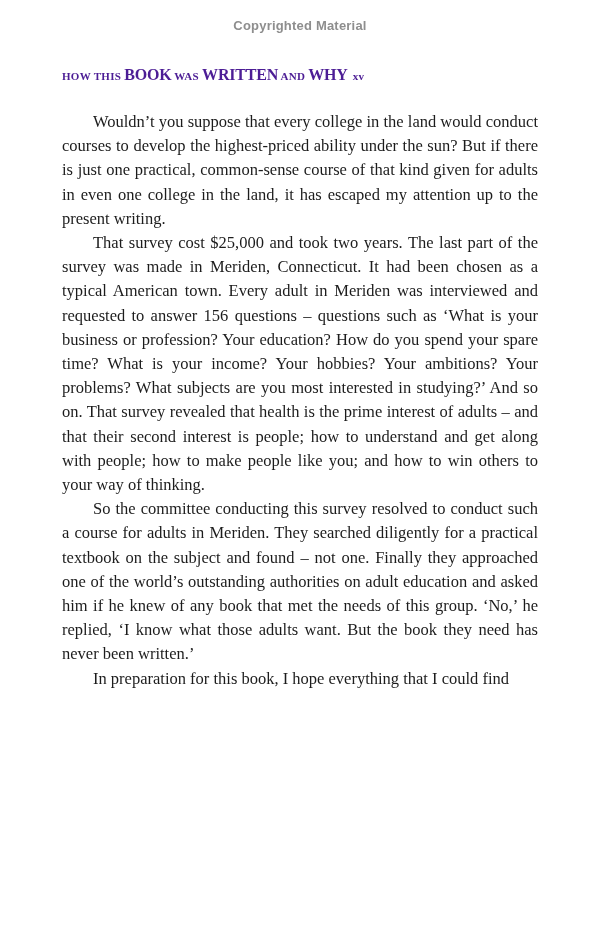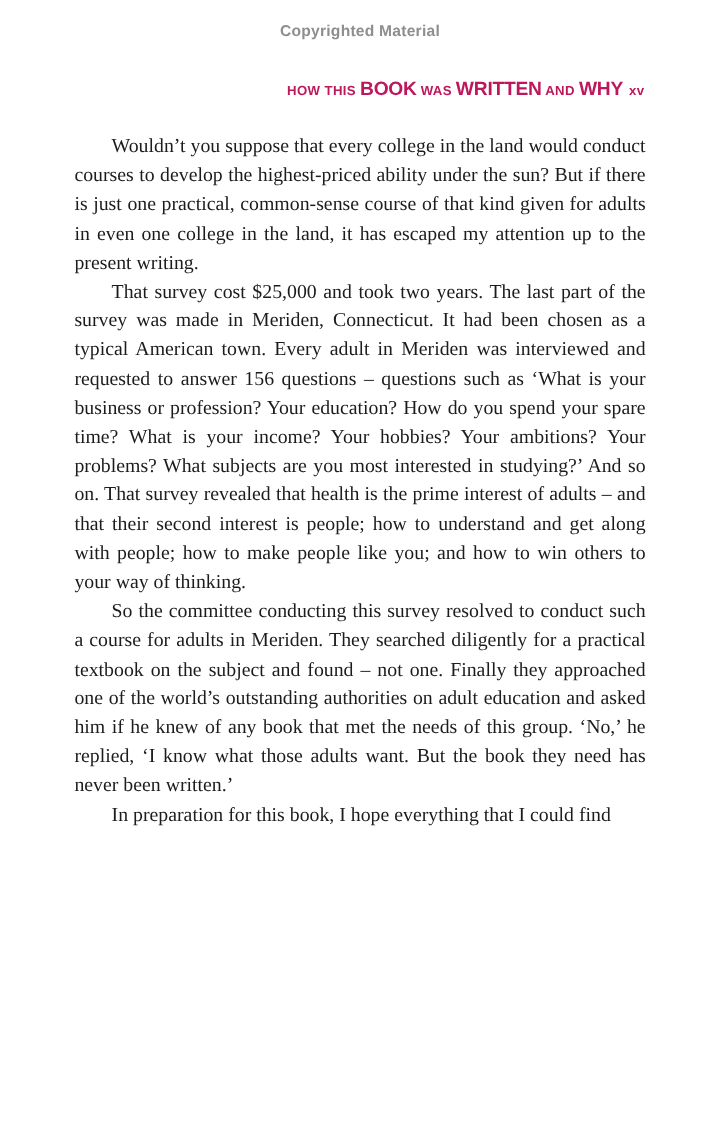--- a/index.html
+++ b/index.html
@@ -27,24 +27,23 @@
     letter-spacing: 0.2px;
   }
   .copyright-top { top: 18px; }
   .copyright-bottom { top: 897px; }
 
   .running-head {
     position: absolute;
     top: 66px;
     left: 62px;
     right: 63px;
-    text-align: right;
-    font-family: Liberation Sans, sans-serif;
+    font-family: Liberation Serif, serif;
     font-weight: bold;
-    color: #be185d;
+    color: #4c1d95;
     white-space: nowrap;
   }
   .rh-small {
     font-size: 11px;
     letter-spacing: 0.3px;
   }
   .rh-large {
     font-size: 16px;
     letter-spacing: -0.2px;
   }

